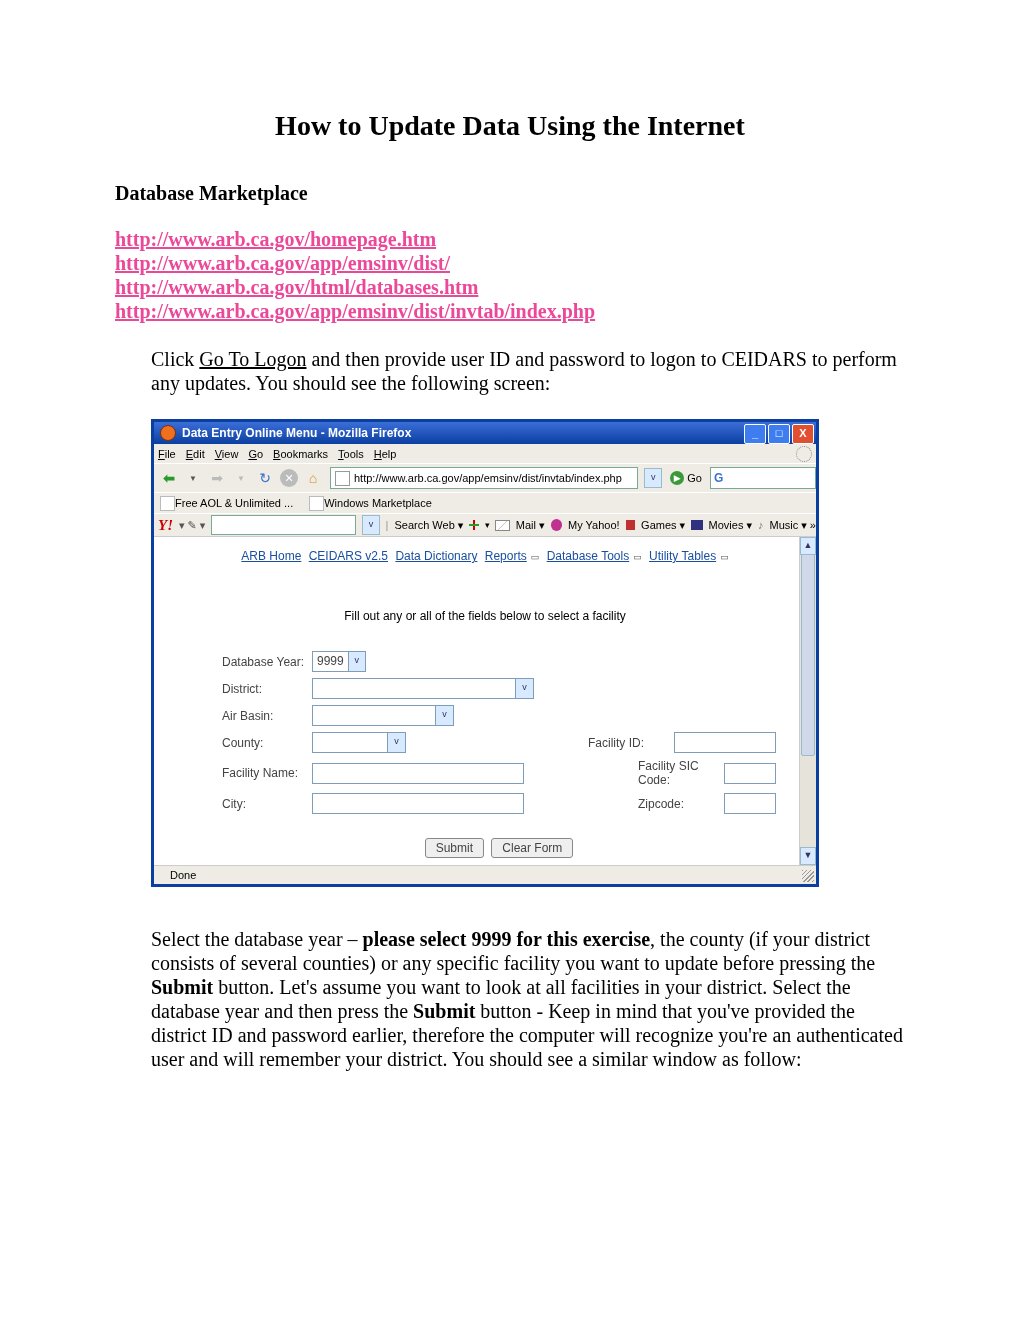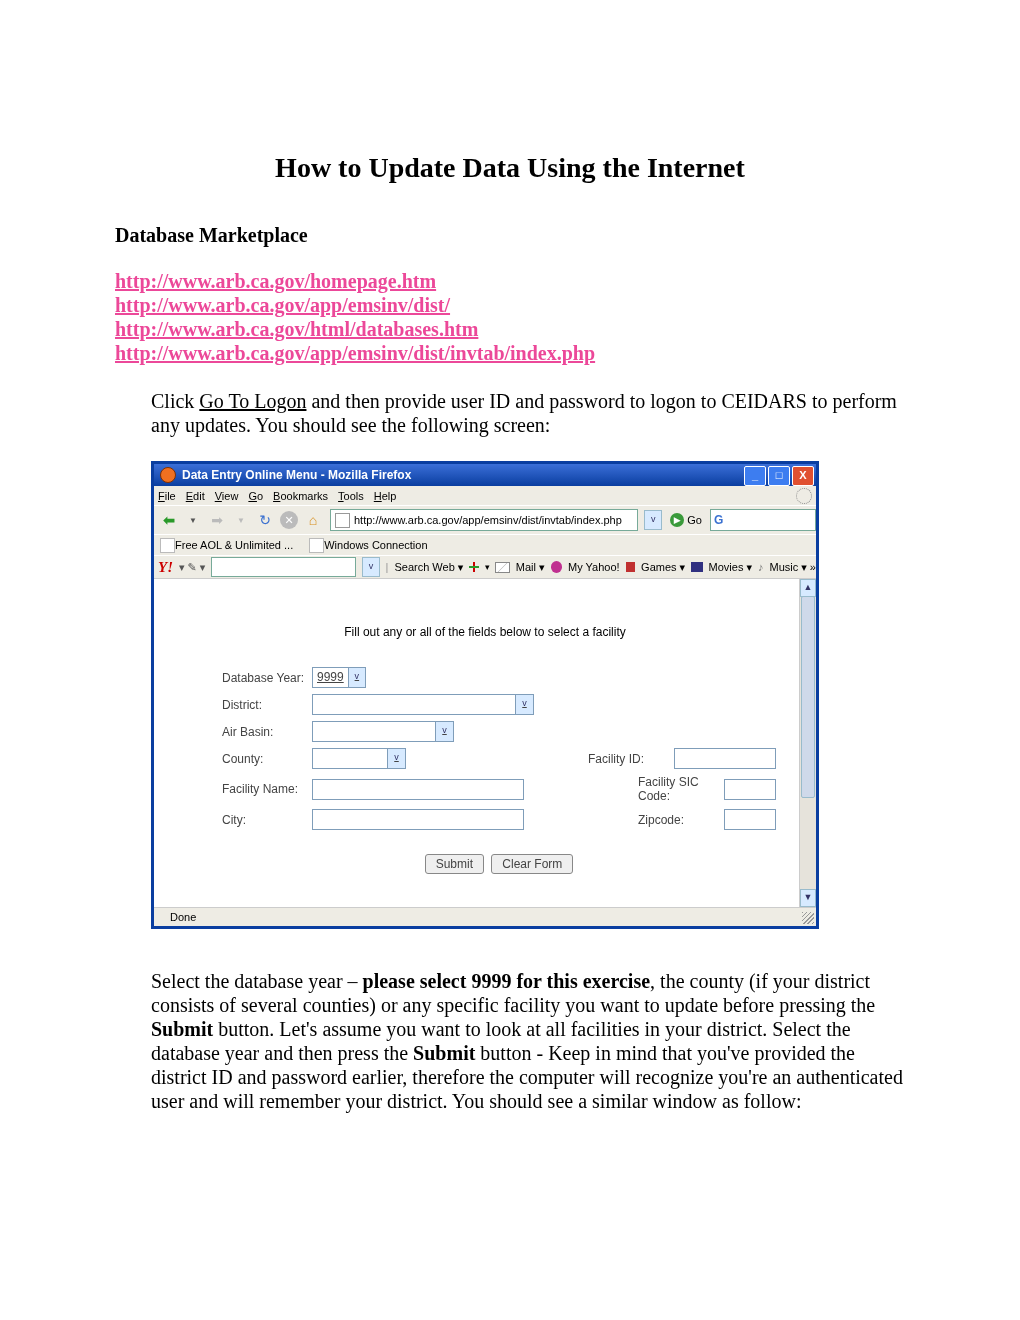--- a/index.html
+++ b/index.html
@@ -13,21 +13,20 @@
     height: 1320px;
     position: relative;
     box-sizing: border-box;
     padding: 110px 115px 0 115px;
   }
   .doc-title {
     text-align: center;
     font-size: 28px;
     font-weight: bold;
     margin-bottom: 40px;
-    margin-top: 42px;
   }
   .section-head {
     font-size: 20px;
     font-weight: bold;
     margin-bottom: 22px;
   }
   .link {
     color: #ec4899;
     text-decoration: underline;
     font-size: 20px;
@@ -192,21 +191,21 @@
   .instr { text-align:center; font-size:12px; margin-top:46px;}
 
   .form-grid {
     margin:28px 40px 0 68px;
     font-size:12px;
     color:#444;
   }
   .form-row { display:flex; align-items:center; margin-bottom:6px; }
   .label-l { width:90px; }
   .label-r { width:80px; margin-left:auto; margin-right:6px;}
-  .control { height:19px; background:#fff; border:1px solid #7f9db9; display:flex;text-decoration:underline;}
+  .control { height:19px; background:#fff; border:1px solid #7f9db9; display:flex;}
   .control.sel .dd{ width:17px;background:#d7eaff;border-left:1px solid #7f9db9;text-align:center;font-size:9px;color:#336;line-height:17px;}
   .control .cv{flex:1;padding:0 4px;font-size:12px;line-height:19px;}
 
   .btn-row { text-align:center; margin-top:24px;}
   .xp-btn { display:inline-block; padding:2px 10px; font-size:12px; background:#efefef; border:1px solid #888; border-radius:3px; margin:0 2px;}
 
   .statusbar { height:18px;background:#eeece4;border-top:1px solid #ccc;padding-left:16px;font-size:11px;line-height:18px;position:relative;}
   .grip{position:absolute;right:2px;bottom:2px;width:12px;height:12px;background:repeating-linear-gradient(135deg,#999 0 1px,transparent 1px 3px);}
 
 </style>
@@ -275,21 +274,21 @@
         </div>
     </div>
 
     <div class="bookmarks-bar">
       <div class="bm-item">
           <span class="bm-ico"></span>
           <span>Free AOL &amp; Unlimited ...</span>
         </div>
       <div class="bm-item">
           <span class="bm-ico"></span>
-          <span>Windows Connection</span>
+          <span>Windows Marketplace</span>
         </div>
     </div>
 
     <div class="yahoo-bar">
       <span class="yahoo-logo">Y!</span>
       <span class="pencil">▾ ✎ ▾</span>
       <div class="y-search"></div>
       <div class="y-dd">v</div>
       <span class="y-sep">|</span>
       <span class="y-link"><span>Search Web</span> ▾</span>
@@ -307,20 +306,28 @@
         <span class="y-link"><span>Music</span> ▾ »</span>
     </div>
 
     <div class="content-area">
       <div class="vscroll">
         <div class="arrow">▲</div>
         <div class="thumb"></div>
         <div class="arrow" style="position:absolute;bottom:0;left:0;right:0">▼</div>
       </div>
 
+      <div class="page-nav">
+        <a href="#">ARB Home</a>
+        <a href="#">CEIDARS v2.5</a>
+        <a href="#">Data Dictionary</a>
+        <a href="#">Reports</a><span class="drop-mark">▭</span>
+        <a href="#">Database Tools</a><span class="drop-mark">▭</span>
+        <a href="#">Utility Tables</a><span class="drop-mark">▭</span>
+      </div>
 
       <div class="instr">Fill out any or all of the fields below to select a facility</div>
 
       <div class="form-grid">
         <div class="form-row">
           <div class="label-l">Database Year:</div>
           <div class="control sel" style="width:52px">
               <span class="cv">9999</span>
               <span class="dd">v</span>
             </div>

